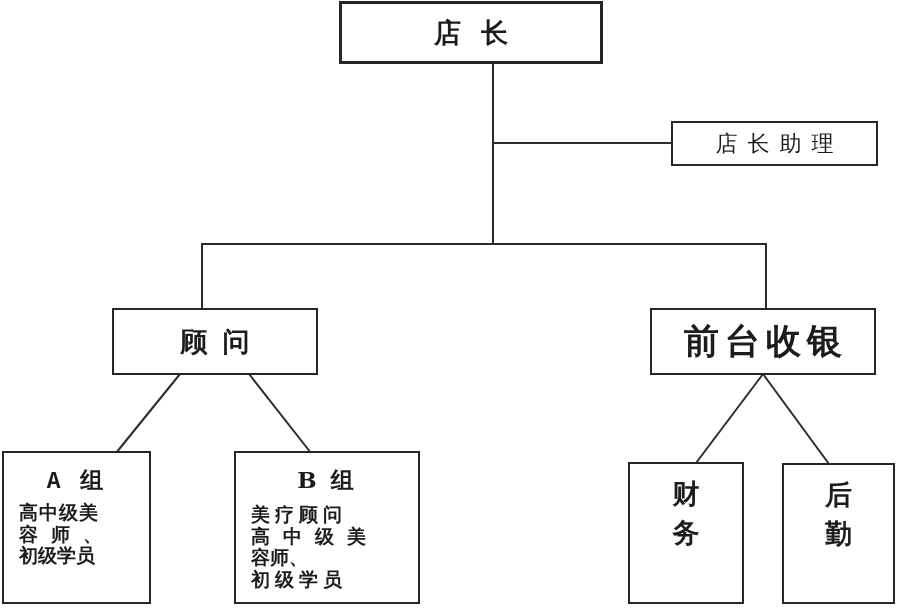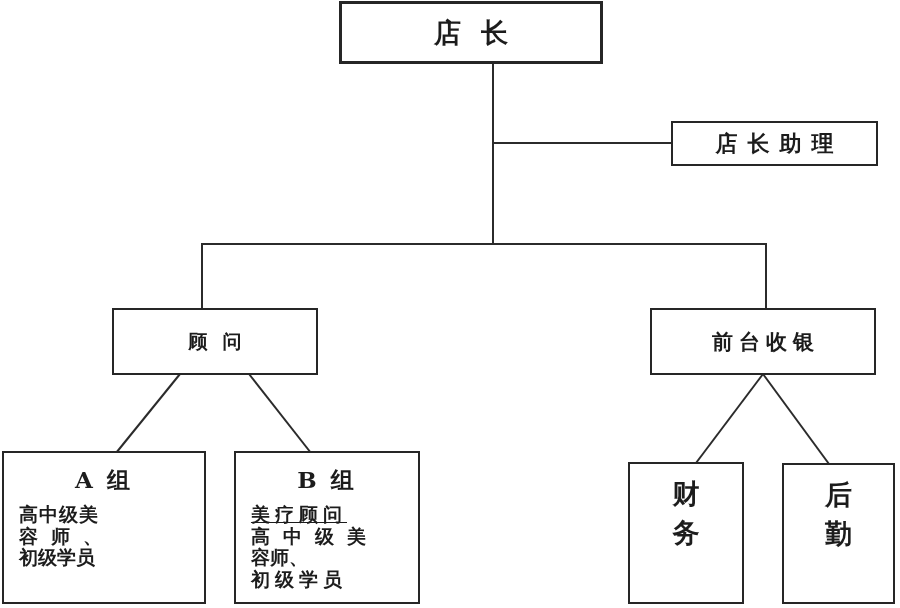--- a/index.html
+++ b/index.html
@@ -33,47 +33,47 @@
     display:flex;
     align-items:center;
     justify-content:center;
   }
   .node .lbl{white-space:nowrap;}
   
   .n-manager{left:339px;top:1px;width:264px;height:63px;border-width:3px;}
   .n-manager .lbl{font-size:27px;font-weight:700;letter-spacing:20px;padding-left:20px;text-align:right;}
   
   .n-assistant{left:671px;top:121px;width:207px;height:45px;}
-  .n-assistant .lbl{font-size:22px;font-weight:700;letter-spacing:10px;padding-left:10px;}
+  .n-assistant .lbl{font-size:22px;font-weight:400;letter-spacing:10px;padding-left:10px;}
   
   .n-consultant{left:112px;top:308px;width:206px;height:67px;}
-  .n-consultant .lbl{font-size:19px;font-weight:600;letter-spacing:15px;padding-left:15px;}
+  .n-consultant .lbl{font-size:27px;font-weight:600;letter-spacing:15px;padding-left:15px;}
   
   .n-cashier{left:650px;top:308px;width:226px;height:67px;}
-  .n-cashier .lbl{font-size:21px;font-weight:600;letter-spacing:6px;padding-left:6px;}
+  .n-cashier .lbl{font-size:35px;font-weight:600;letter-spacing:6px;padding-left:6px;}
   
   .group{flex-direction:column;align-items:stretch;justify-content:flex-start;}
-  .n-group-a{left:2px;top:451px;width:204px;height:153px;}
+  .n-group-a{left:2px;top:451px;width:149px;height:153px;font-family:Liberation Mono, monospace;}
   .n-group-b{left:234px;top:451px;width:186px;height:153px;}
   .group-title{
     text-align:center;
     font-size:23px;font-weight:700;letter-spacing:3px;
     margin-top:12px;
   }
   .group-body{
     margin-top:8px;
     padding-left:15px;padding-right:8px;
     font-size:19px;font-weight:600;
     line-height:21.5px;
   }
   .group-body div{white-space:nowrap;}
   .group-body div:nth-child(2){letter-spacing:13px;}
   .group-body div:nth-child(4){letter-spacing:5px;}
   .n-group-a .group-body div:nth-child(1){letter-spacing:1px;}
-  .n-group-b .group-body div:nth-child(1){letter-spacing:5px;text-decoration:underline;}
+  .n-group-b .group-body div:nth-child(1){letter-spacing:5px;}
   
   .vbox{flex-direction:column;justify-content:flex-start;}
   .n-finance{left:628px;top:462px;width:116px;height:142px;}
   .n-logistics{left:782px;top:463px;width:113px;height:141px;}
   .vbox .vchar{
     font-size:27px;font-weight:600;
     line-height:39px;
   }
   .vbox .vchar:first-child{margin-top:10px;}
 </style>

